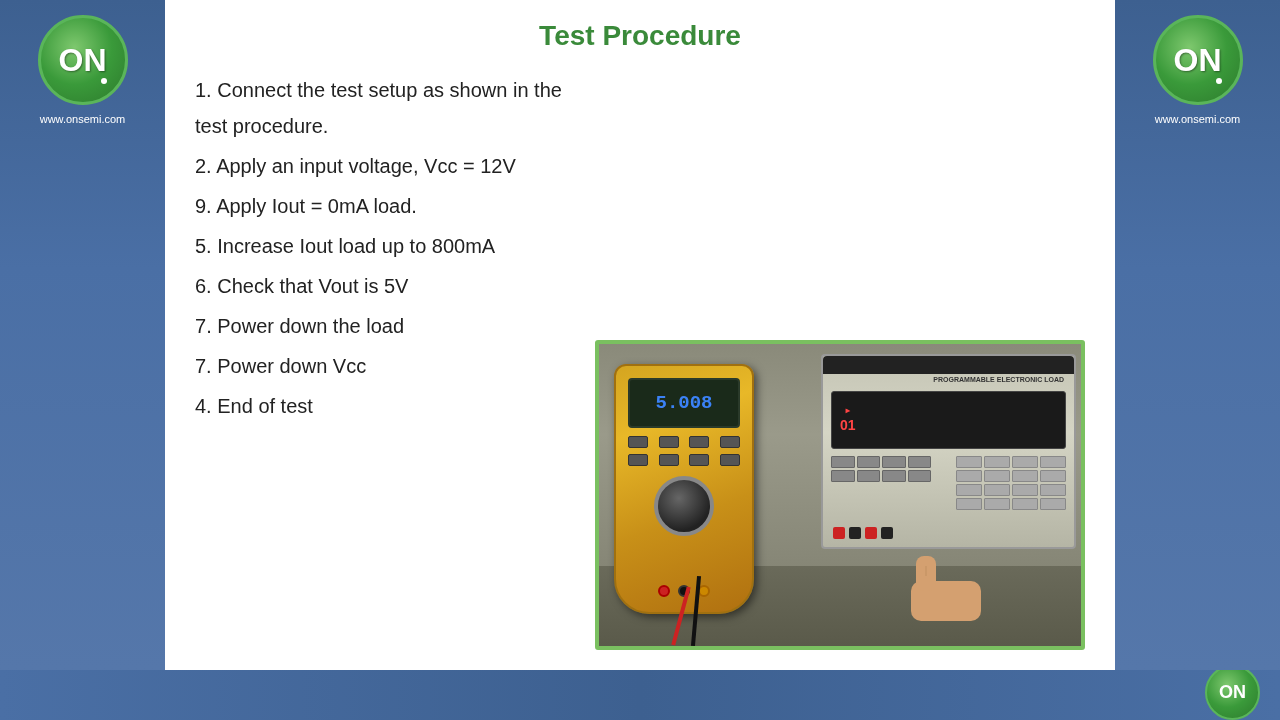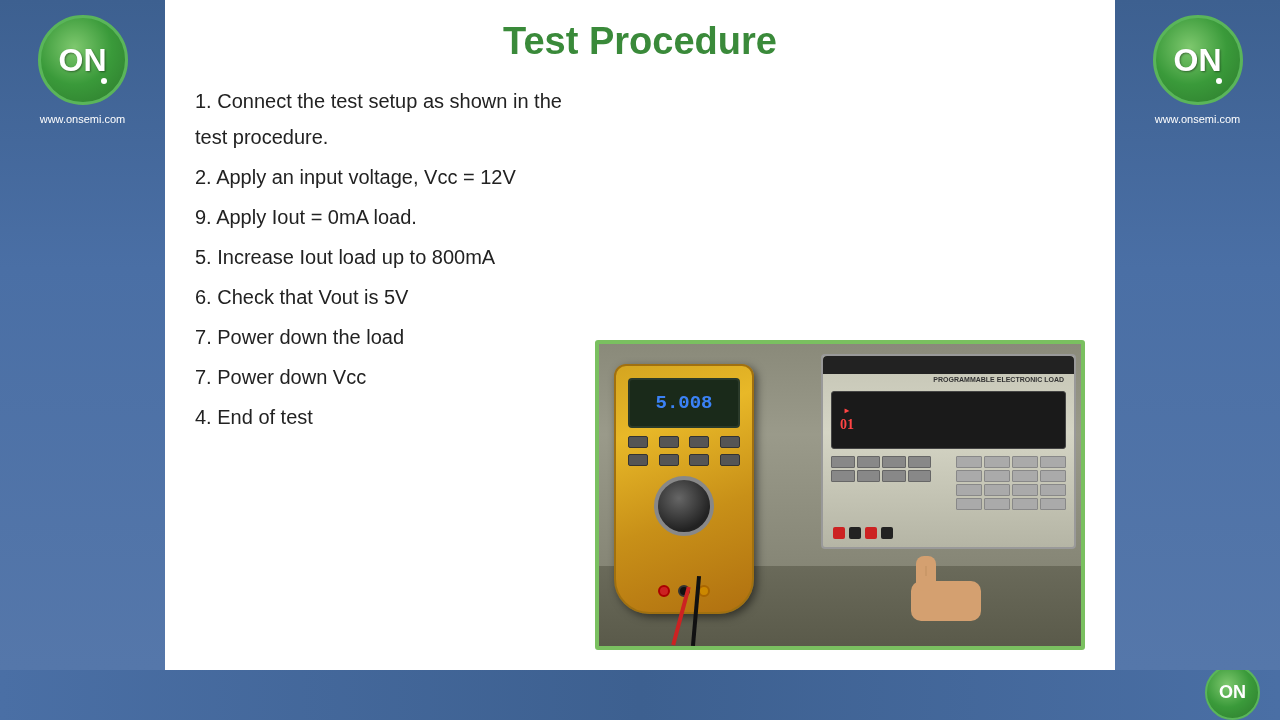--- a/index.html
+++ b/index.html
@@ -80,21 +80,21 @@
       flex: 1;
       background: white;
       display: flex;
       flex-direction: column;
       padding: 20px 30px 20px 30px;
     }
 
     .slide-title {
       text-align: center;
       color: #3a8a3a;
-      font-size: 38px;
+      font-size: 28px;
       font-weight: bold;
       margin-bottom: 20px;
     }
 
     .content-body {
       display: flex;
       flex: 1;
       gap: 20px;
     }
 
@@ -225,21 +225,21 @@
           <div style="position:absolute;right:5px;top:10px;width:255px;height:195px;background:linear-gradient(180deg,#c5c5b5 0%,#d5d5c5 40%,#b5b5a5 100%);border-radius:4px;border:2px solid #999;">
 
             <div style="position:absolute;top:0;left:0;right:0;height:18px;background:#222;border-radius:4px 4px 0 0;"></div>
 
             <div style="position:absolute;top:20px;right:10px;font-size:7px;color:#333;font-weight:bold;">PROGRAMMABLE ELECTRONIC LOAD</div>
 
             <div style="position:absolute;top:35px;left:8px;right:8px;height:58px;background:#1a1a1a;border-radius:3px;display:flex;align-items:center;padding:5px 8px;gap:8px;border:1px solid #444;">
 
               <div style="display:flex;flex-direction:column;align-items:center;gap:2px;">
                 <div style="color:#ff4444;font-size:8px;font-family:monospace;line-height:1;">▶</div>
-                <div style="color:#ff4444;font-size:14px;font-family:Liberation Serif, serif;font-weight:bold;">01</div>
+                <div style="color:#ff4444;font-size:14px;font-family:Liberation Sans, sans-serif;font-weight:bold;">01</div>
               </div>
 
             </div>
 
             <div style="position:absolute;top:100px;left:8px;width:100px;display:grid;grid-template-columns:repeat(4,1fr);gap:2px;">
               <div style="height:12px;background:#888;border-radius:1px;border:1px solid #666;"></div>
               <div style="height:12px;background:#888;border-radius:1px;border:1px solid #666;"></div>
               <div style="height:12px;background:#888;border-radius:1px;border:1px solid #666;"></div>
               <div style="height:12px;background:#888;border-radius:1px;border:1px solid #666;"></div>
               <div style="height:12px;background:#888;border-radius:1px;border:1px solid #666;"></div>

